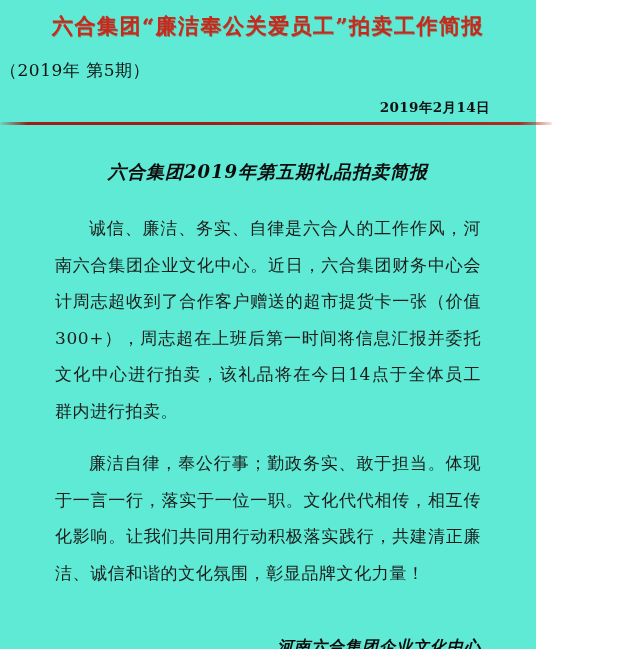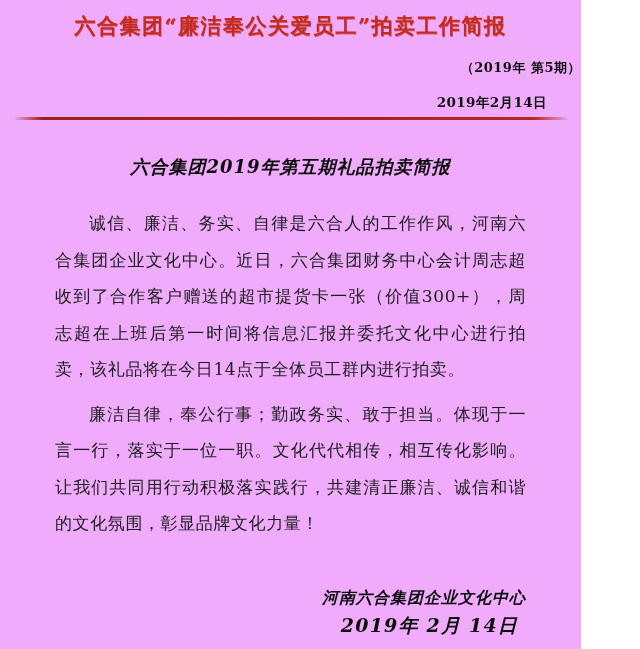--- a/index.html
+++ b/index.html
@@ -9,53 +9,53 @@
   body {
     width: 640px;
     height: 649px;
     background: #ffffff;
     font-family: "DejaVu Serif", "Liberation Serif", serif;
     color: #1a1a1a;
     overflow: hidden;
   }
   .page {
     position: relative;
-    width: 581px;
+    width: 536px;
     height: 649px;
-    background: #f0abfc;
+    background: #5eead4;
     box-sizing: border-box;
   }
 
   
   .masthead {
     padding-top: 12px;
   }
   .doc-title {
     text-align: center;
     font-family: "DejaVu Serif", "Liberation Serif", serif;
     font-size: 21px;
     font-weight: bold;
     letter-spacing: 1.5px;
     color: #c42b1c;
     text-shadow: 0.5px 0.5px 0 rgba(180,30,20,0.55);
     line-height: 1.35;
     white-space: nowrap;
   }
   .doc-issue {
-    text-align: right;
-    font-size: 13px;
-    font-weight: bold;
+    text-align: left;
+    font-size: 17px;
+    font-weight: normal;
     color: #111111;
     margin-top: 19px;
     letter-spacing: 0.5px;
     font-family: "DejaVu Serif", "Liberation Serif", serif;
   }
   .doc-date-line {
     text-align: right;
-    padding-right: 34px;
+    padding-right: 46px;
     margin-top: 17px;
     font-size: 13.5px;
     font-weight: bold;
     color: #111111;
     letter-spacing: 0.4px;
   }
   .rule {
     margin: 5px auto 0 auto;
     width: 552px;
     height: 3px;
@@ -91,21 +91,21 @@
     line-height: 36.5px;
     color: #1c1c1c;
     text-align: justify;
     text-justify: inter-character;
     letter-spacing: 0.6px;
     text-indent: 2em;
     font-family: "DejaVu Serif", "Liberation Serif", serif;
     margin: 0;
   }
   .para + .para {
-    margin-top: 8px;
+    margin-top: 16px;
   }
 
   
   .signature {
     margin-top: 46px;
     padding-right: 55px;
     text-align: right;
   }
   .sign-org {
     font-size: 16px;

